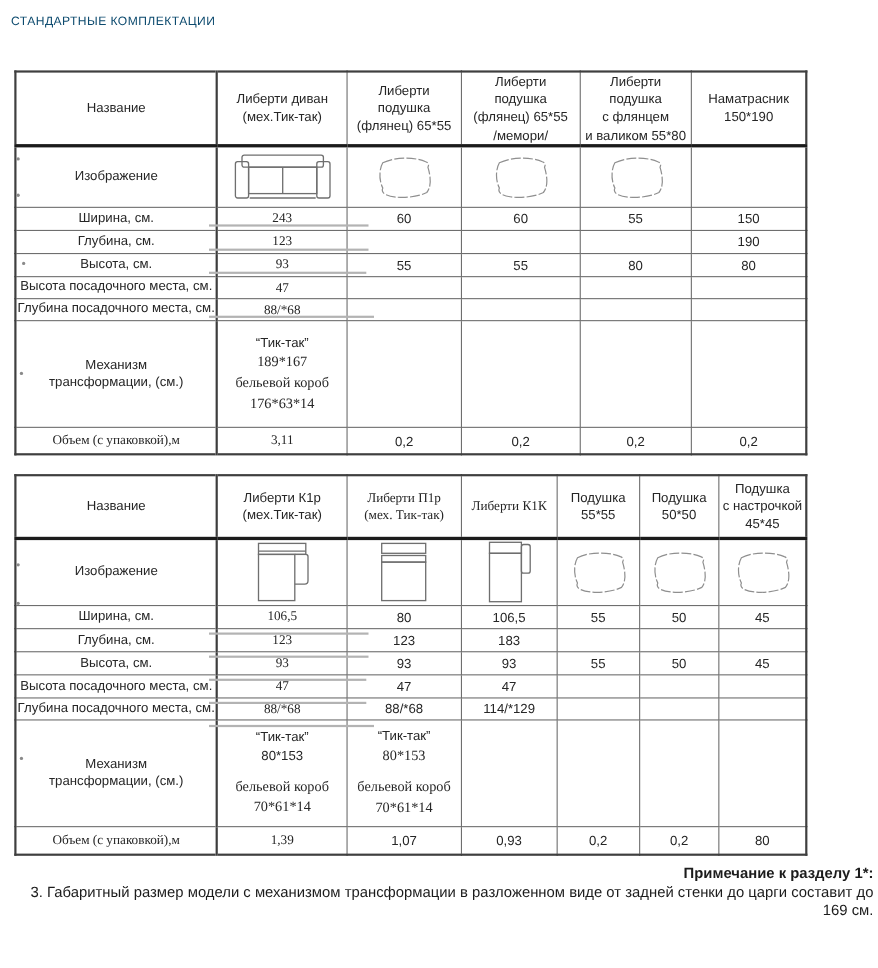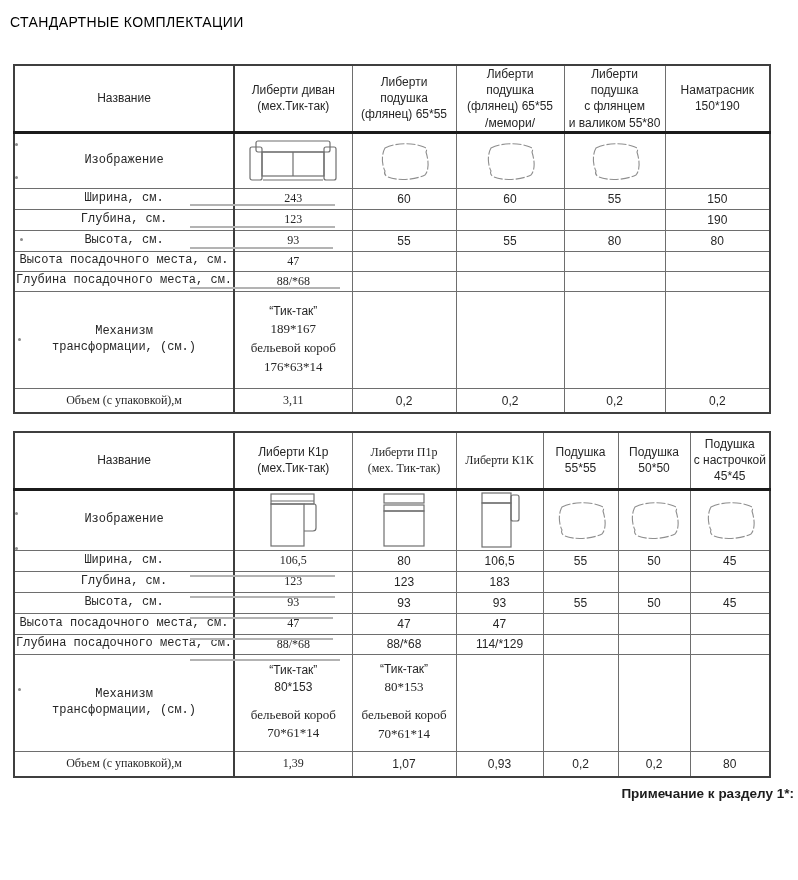--- a/index.html
+++ b/index.html
@@ -3,39 +3,39 @@
 <meta charset="utf-8">
 <style>
   html,body{margin:0;padding:0;}
   body{
     width:798px;height:880px;position:relative;overflow:hidden;
     background:#ffffff;color:#1c1c1c;
     font-family:"Liberation Sans", sans-serif;
   }
   .title{
     position:absolute;left:10px;top:14px;
-    font-size:14px;letter-spacing:.4px;color:#000000;
+    font-size:11px;letter-spacing:.4px;color:#0c4a6e;
   }
   .tbl-wrap{position:absolute;left:13px;}
   #table1-wrap{top:64px;}
   #table2-wrap{top:431px;}
   table.tbl{
     border-collapse:collapse;table-layout:fixed;background:#fff;
     border:2px solid #3f3f3f;
   }
   .tbl th,.tbl td{
     border:1px solid #6e6e6e;
     padding:0 1px;text-align:center;vertical-align:middle;
     font-weight:normal;font-size:12px;color:#262626;
     overflow:hidden;
   }
   .tbl tr{border-top:1px solid #8c8c8c;}
   .tbl thead th{border-bottom:3px solid #1b1b1b;white-space:pre;line-height:1.35;}
   .tbl td:first-child,.tbl th:first-child{border-right:2px solid #3d3d3d;}
-  .lbl{white-space:pre;font-size:11.7px;line-height:1.3;font-family:Liberation Mono, monospace;}
+  .lbl{white-space:pre;font-size:11.7px;line-height:1.3;}
   .serif{font-family:"Liberation Serif", serif;font-size:13px;}
   .cline{line-height:1.45;}
   .cline.gap{margin-top:9px;}
   td svg{display:inline-block;vertical-align:middle;}
   .notes{position:absolute;left:10px;top:786px;width:784px;text-align:right;}
   .notes-title{font-weight:bold;font-size:13.5px;margin-bottom:2px;}
   .note-line{font-size:13.5px;line-height:1.23;white-space:pre-wrap;}
   .ghost{position:absolute;height:2px;background:#b3b3b3;z-index:3;}
   .dot{position:absolute;width:3px;height:3px;border-radius:50%;background:#8a8a8a;z-index:3;}
 </style>
@@ -309,13 +309,14 @@
 <div class="dot" style="left:15px;top:143px;"></div>
 <div class="dot" style="left:15px;top:176px;"></div>
 <div class="dot" style="left:20px;top:238px;"></div>
 <div class="dot" style="left:18px;top:338px;"></div>
 <div class="dot" style="left:15px;top:512px;"></div>
 <div class="dot" style="left:15px;top:547px;"></div>
 <div class="dot" style="left:18px;top:688px;"></div>
 
 <div class="notes">
   <div class="notes-title">Примечание к разделу 1*:</div>
+  <div class="note-line"> 3. Габаритный размер модели с механизмом трансформации в разложенном виде от задней стенки до царги составит до 169 см.</div>
 </div>
 
 </body></html>

